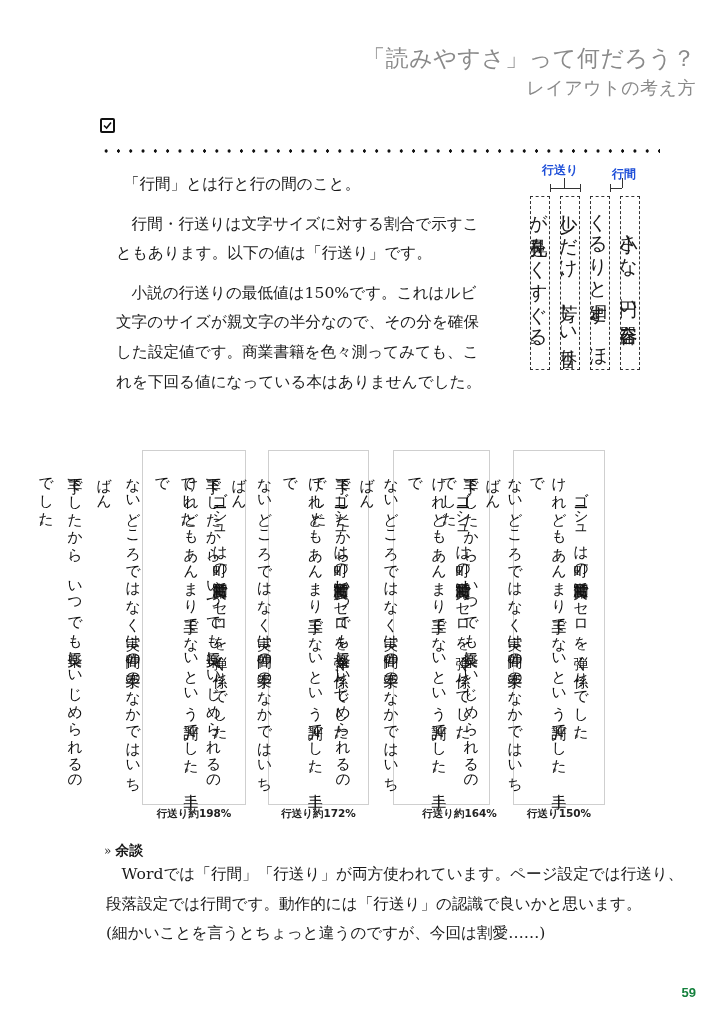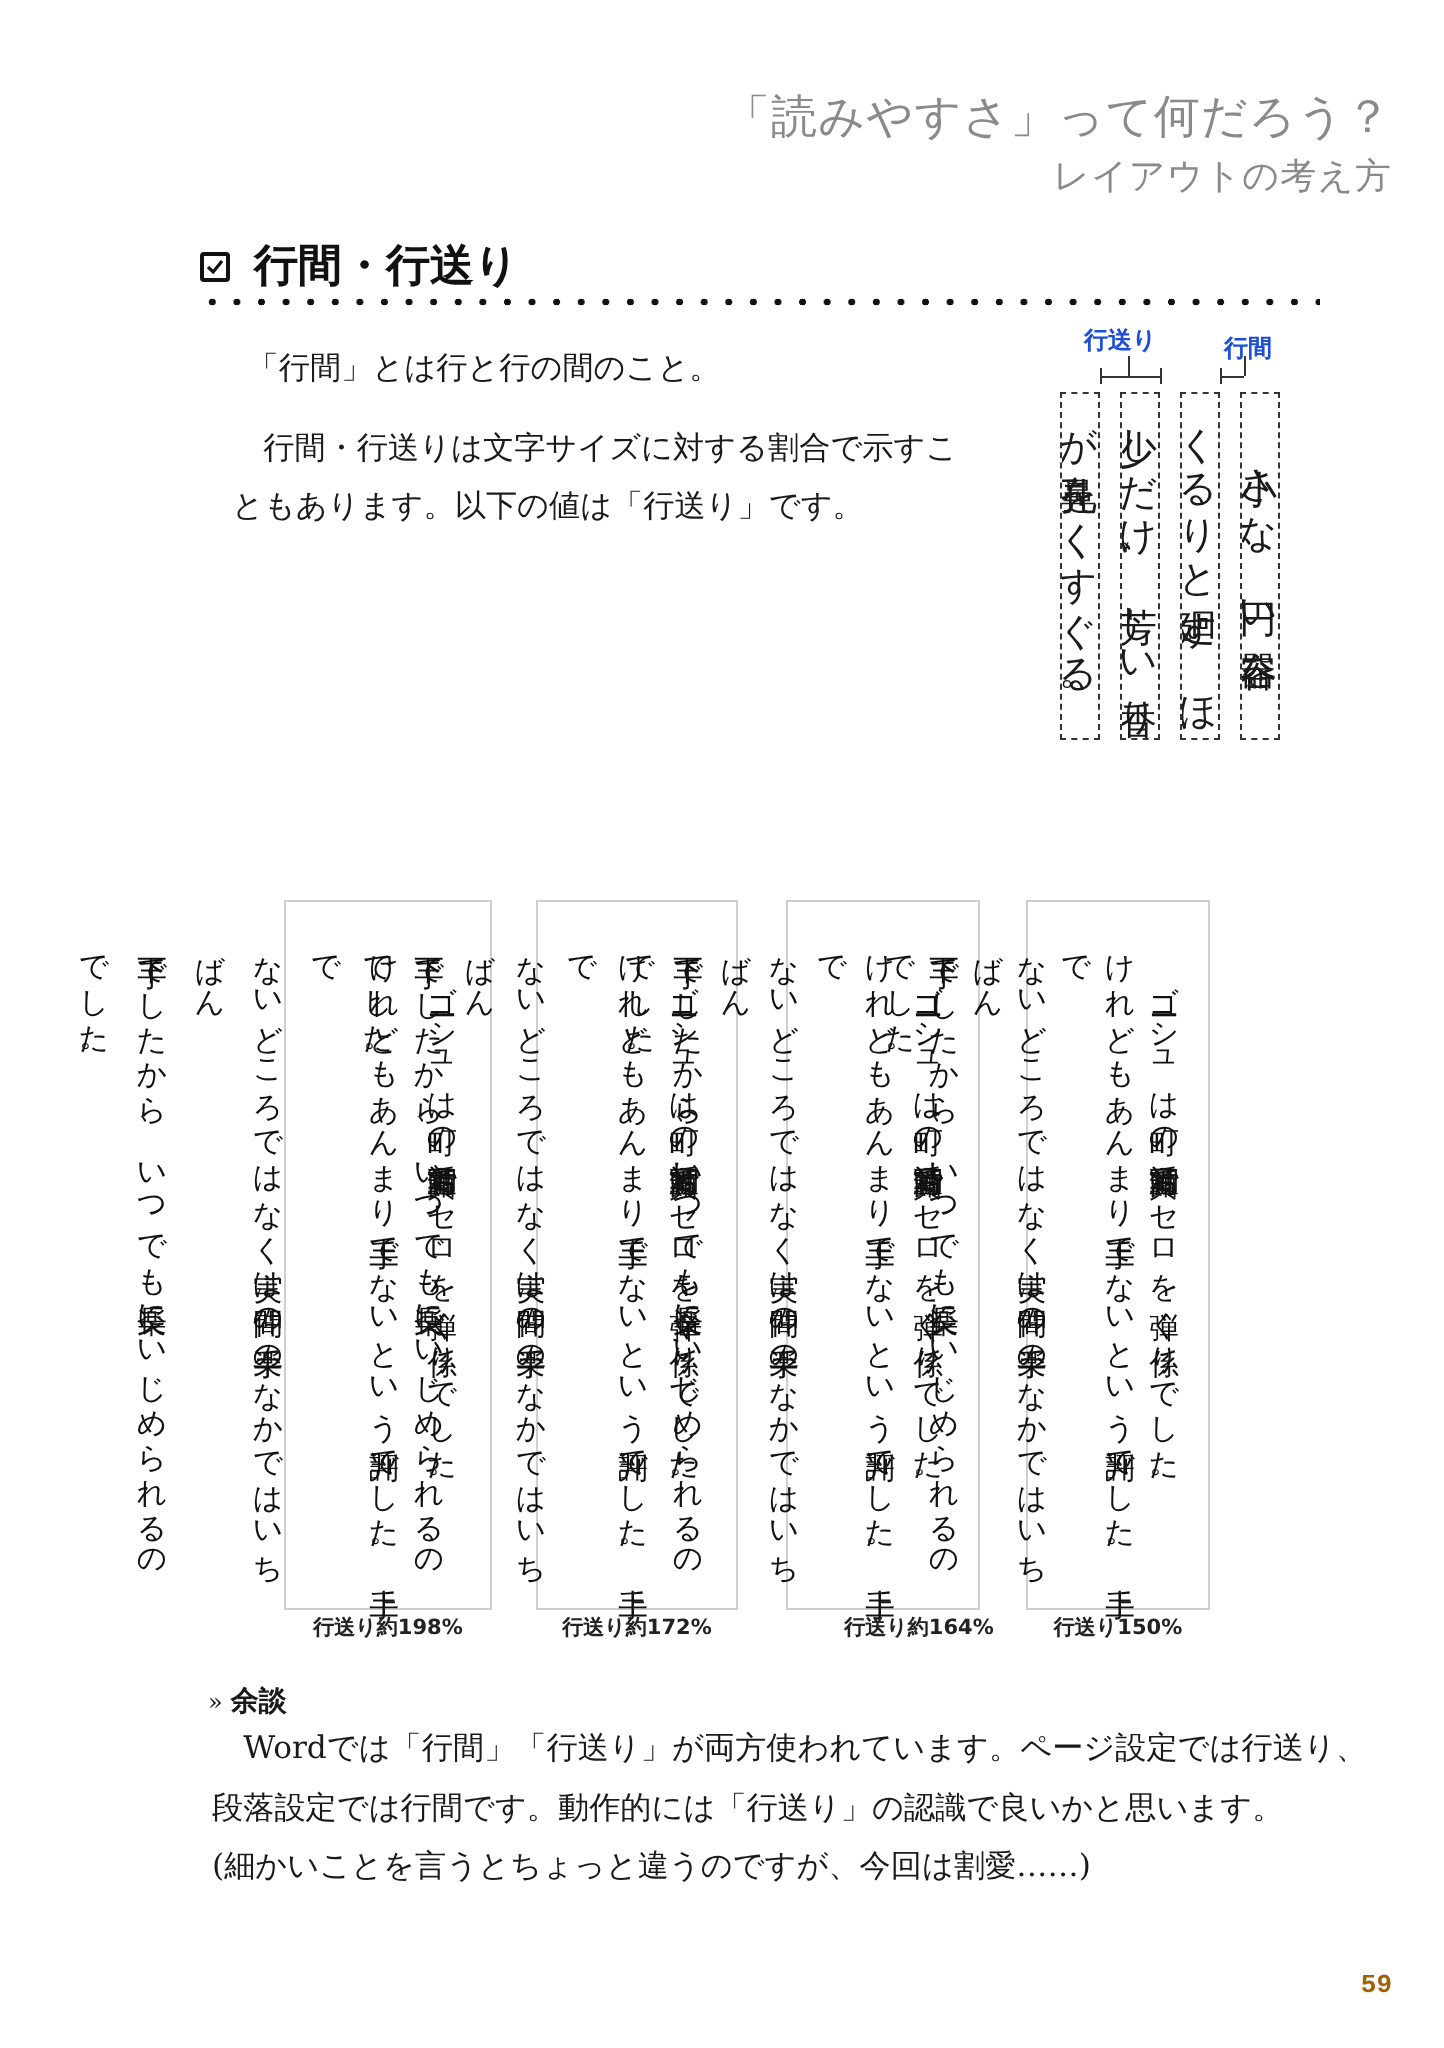--- a/index.html
+++ b/index.html
@@ -37,42 +37,42 @@
   .sample-caption { position:absolute; top:807px; font-family:"DejaVu Sans","Liberation Sans",sans-serif;
           font-size:10.5px; font-weight:bold; color:#222; text-align:center; }
 
   .aside-title { position:absolute; left:104px; top:842px; font-size:14px; font-weight:bold;
           font-family:"DejaVu Sans","Liberation Sans",sans-serif; }
   .aside-title .raquo { font-weight:normal; font-size:12px; margin-right:4px; font-family:"DejaVu Serif",serif; }
   .aside-text { position:absolute; left:106px; top:860px; width:580px; font-size:15.6px; line-height:29.6px; }
   .aside-text p { margin:0; }
   .aside-text p.indent { text-indent:1em; }
 
-  .page-num { position:absolute; right:26px; top:985px; font-family:Liberation Mono, monospace;
-          font-weight:bold; font-size:13px; color:#a16207; }
+  .page-num { position:absolute; right:26px; top:985px; font-family:Liberation Sans, sans-serif;
+          font-weight:bold; font-size:13px; color:#15803d; }
 </style>
 </head>
 <body>
 
 <div class="hdr hdr-1">レイアウトの考え方</div>
 <div class="hdr hdr-2">「読みやすさ」って何だろう？</div>
 
 <div class="section-title">
   <span class="check-icon">
     <svg width="9" height="9" viewBox="0 0 9 9">
         <path d="M1 4.5 L3.6 7 L8 1.5" fill="none" stroke="#111" stroke-width="1.6"></path>
       </svg>
   </span>
-  <span>行間・行送り</span>
 </div>
 <div class="dots"></div>
 
 <div class="body-text">
   <p style="text-indent:0.5em">「行間」とは行と行の間のこと。</p>
   <p>行間・行送りは文字サイズに対する割合で示すこともあります。以下の値は「行送り」です。</p>
+  <p>小説の行送りの最低値は150%です。これはルビ文字のサイズが親文字の半分なので、その分を確保した設定値です。商業書籍を色々測ってみても、これを下回る値になっている本はありませんでした。</p>
 </div>
 
 <div class="diagram">
   <span class="dlabel" style="left:22px; top:0px;">行送り</span>
   <span class="dlabel" style="left:92px; top:4px;">行間</span>
 
   <div style="position:absolute; left:44px; top:16px; width:1px; height:10px; background:#333;"></div>
   <div class="bracket" style="left:30px; top:26px; width:30px;"></div>
   <div style="position:absolute; left:30px; top:22px; width:1px; height:8px; background:#333;"></div>
   <div style="position:absolute; left:60px; top:22px; width:1px; height:8px; background:#333;"></div>

